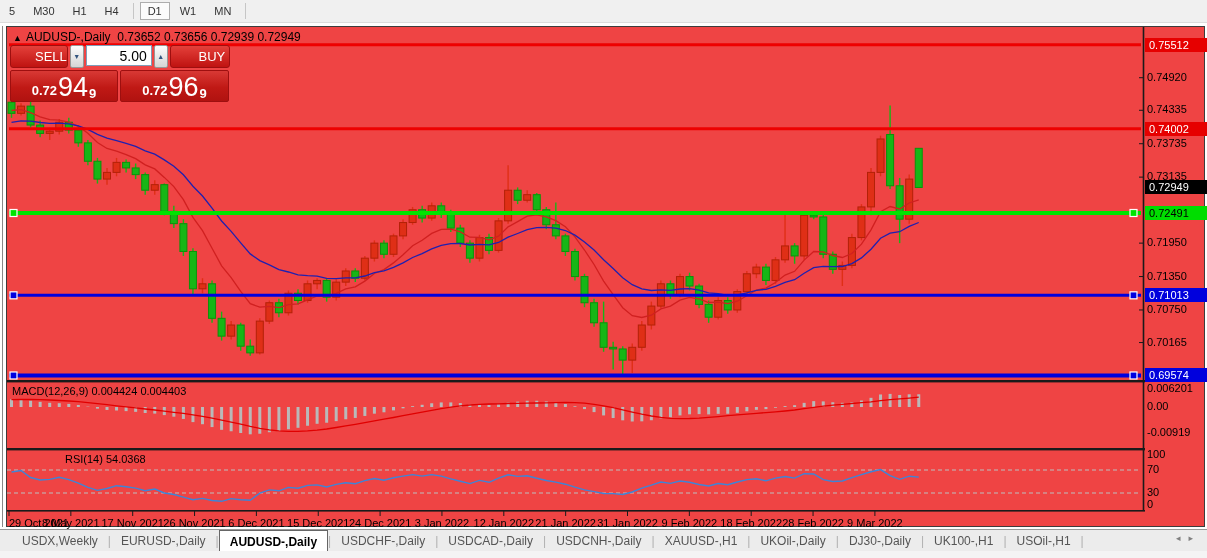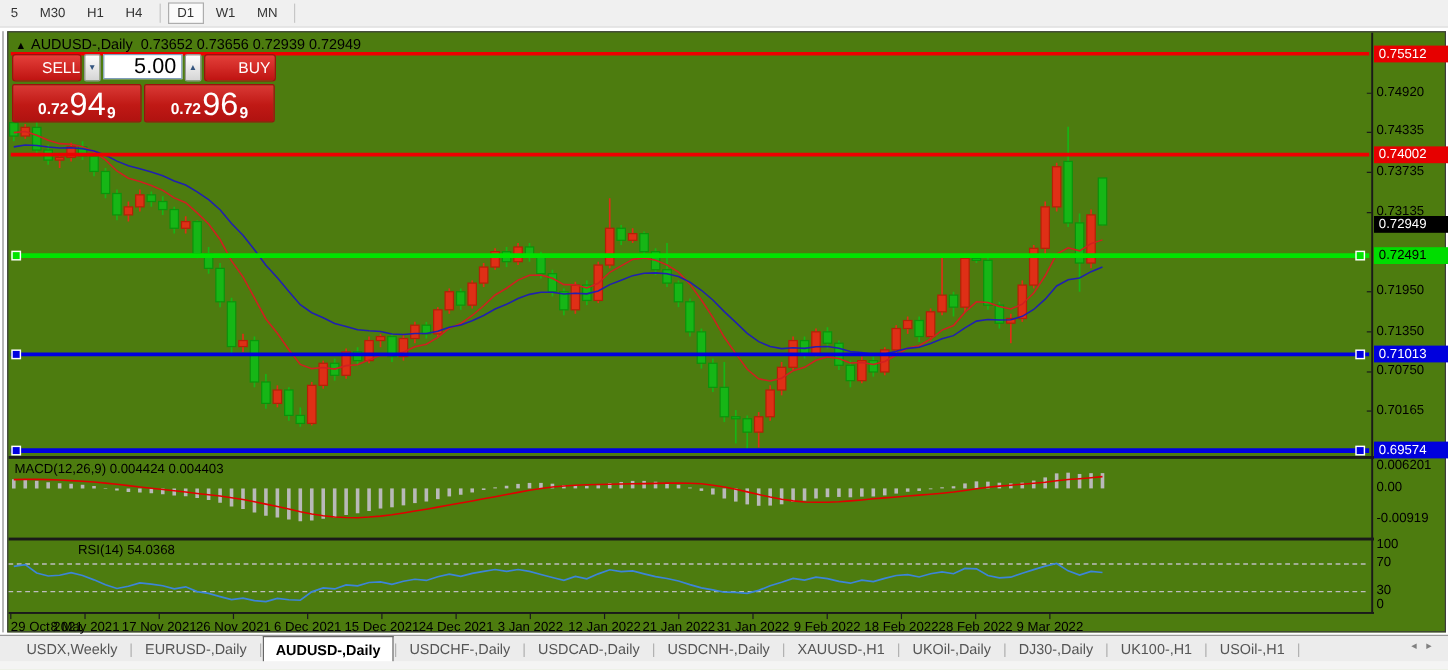--- a/index.html
+++ b/index.html
@@ -6,41 +6,41 @@
   .app{position:relative;width:1207px;height:558px;background:#ffffff;overflow:hidden;
        font-family:"Liberation Sans","DejaVu Sans",sans-serif;}
   
   .toolbar{position:absolute;left:0;top:0;width:1207px;height:22px;background:#f0f0f0;
            border-bottom:1px solid #dcdcdc;display:flex;align-items:center;font-size:11px;color:#333;}
   .tf-btn{padding:3px 8px;margin:0 1px;cursor:default;}
   .tf-btn.active{background:#fbfbfb;border:1px solid #adadad;padding:2px 7px;}
   .tf-sep{width:1px;height:16px;background:#c6c6c6;margin:0 5px;}
   
   .chart-window{position:absolute;left:6px;top:26px;width:1197px;height:499px;
-                border:1px solid #3c3c3c;background:#4d7c0f;}
+                border:1px solid #3c3c3c;background:#ef4444;}
   .left-edge{position:absolute;left:2px;top:26px;width:1px;height:501px;background:#888;}
   .chart-svg{position:absolute;left:0;top:0;}
   .chart-header{position:absolute;left:6px;top:3px;font-size:12px;color:#000;white-space:nowrap;}
   .chart-header .arrow{font-size:9px;margin-right:4px;}
   .pane-label{position:absolute;font-size:11px;color:#000;white-space:nowrap;}
   
   .axis-label{position:absolute;left:1140px;width:64px;font-size:11px;color:#000;height:13px;line-height:13px;}
   .price-badge{position:absolute;left:1138px;width:62px;height:14px;line-height:14px;
                font-size:11px;padding-left:4px;}
   .date-label{position:absolute;top:490px;font-size:11px;color:#000;white-space:nowrap;}
   
   .trade-panel{position:absolute;left:3px;top:18px;width:220px;}
   .tp-row1{display:flex;height:23px;gap:2px;}
   .btn-red{background:linear-gradient(180deg,#e4403a,#c41s414);background:linear-gradient(180deg,#e4403a,#bf1311);
            color:#fff;border:1px solid #9e0f0f;border-radius:3px;font-size:13px;
            display:flex;align-items:center;justify-content:center;padding-left:24px;}
   .sell-btn{width:53px;} .buy-btn{width:57px;}
   .spin-btn{width:20px;background:linear-gradient(180deg,#fdfdfd,#d5d5d5);border:1px solid #979797;
             border-radius:2px;color:#33557f;font-size:7px;display:flex;align-items:center;justify-content:center;}
-  .vol-input{width:56px;height:19px;border:1px solid #7f9db9;font-size:18px;text-align:right;
+  .vol-input{width:56px;height:19px;border:1px solid #7f9db9;font-size:14px;text-align:right;
              padding:0 4px;font-family:"Liberation Sans",sans-serif;}
   .tp-row2{display:flex;margin-top:2px;gap:2px;}
   .price-tile{height:30px;background:linear-gradient(180deg,#d93935,#c01915 55%,#b01210);
               color:#fff;display:flex;align-items:flex-end;justify-content:center;
               border:1px solid #9e0f0f;border-radius:2px;}
   .tile-sell{width:106px;} .tile-buy{width:107px;}
   .tile-small{font-size:13px;font-weight:bold;margin:0 1px 3px 0;}
   .tile-big{font-size:27px;font-weight:normal;line-height:27px;margin-bottom:0px;}
   .tile-sup{font-size:13px;font-weight:bold;margin:2px 0 0 1px;}
   

